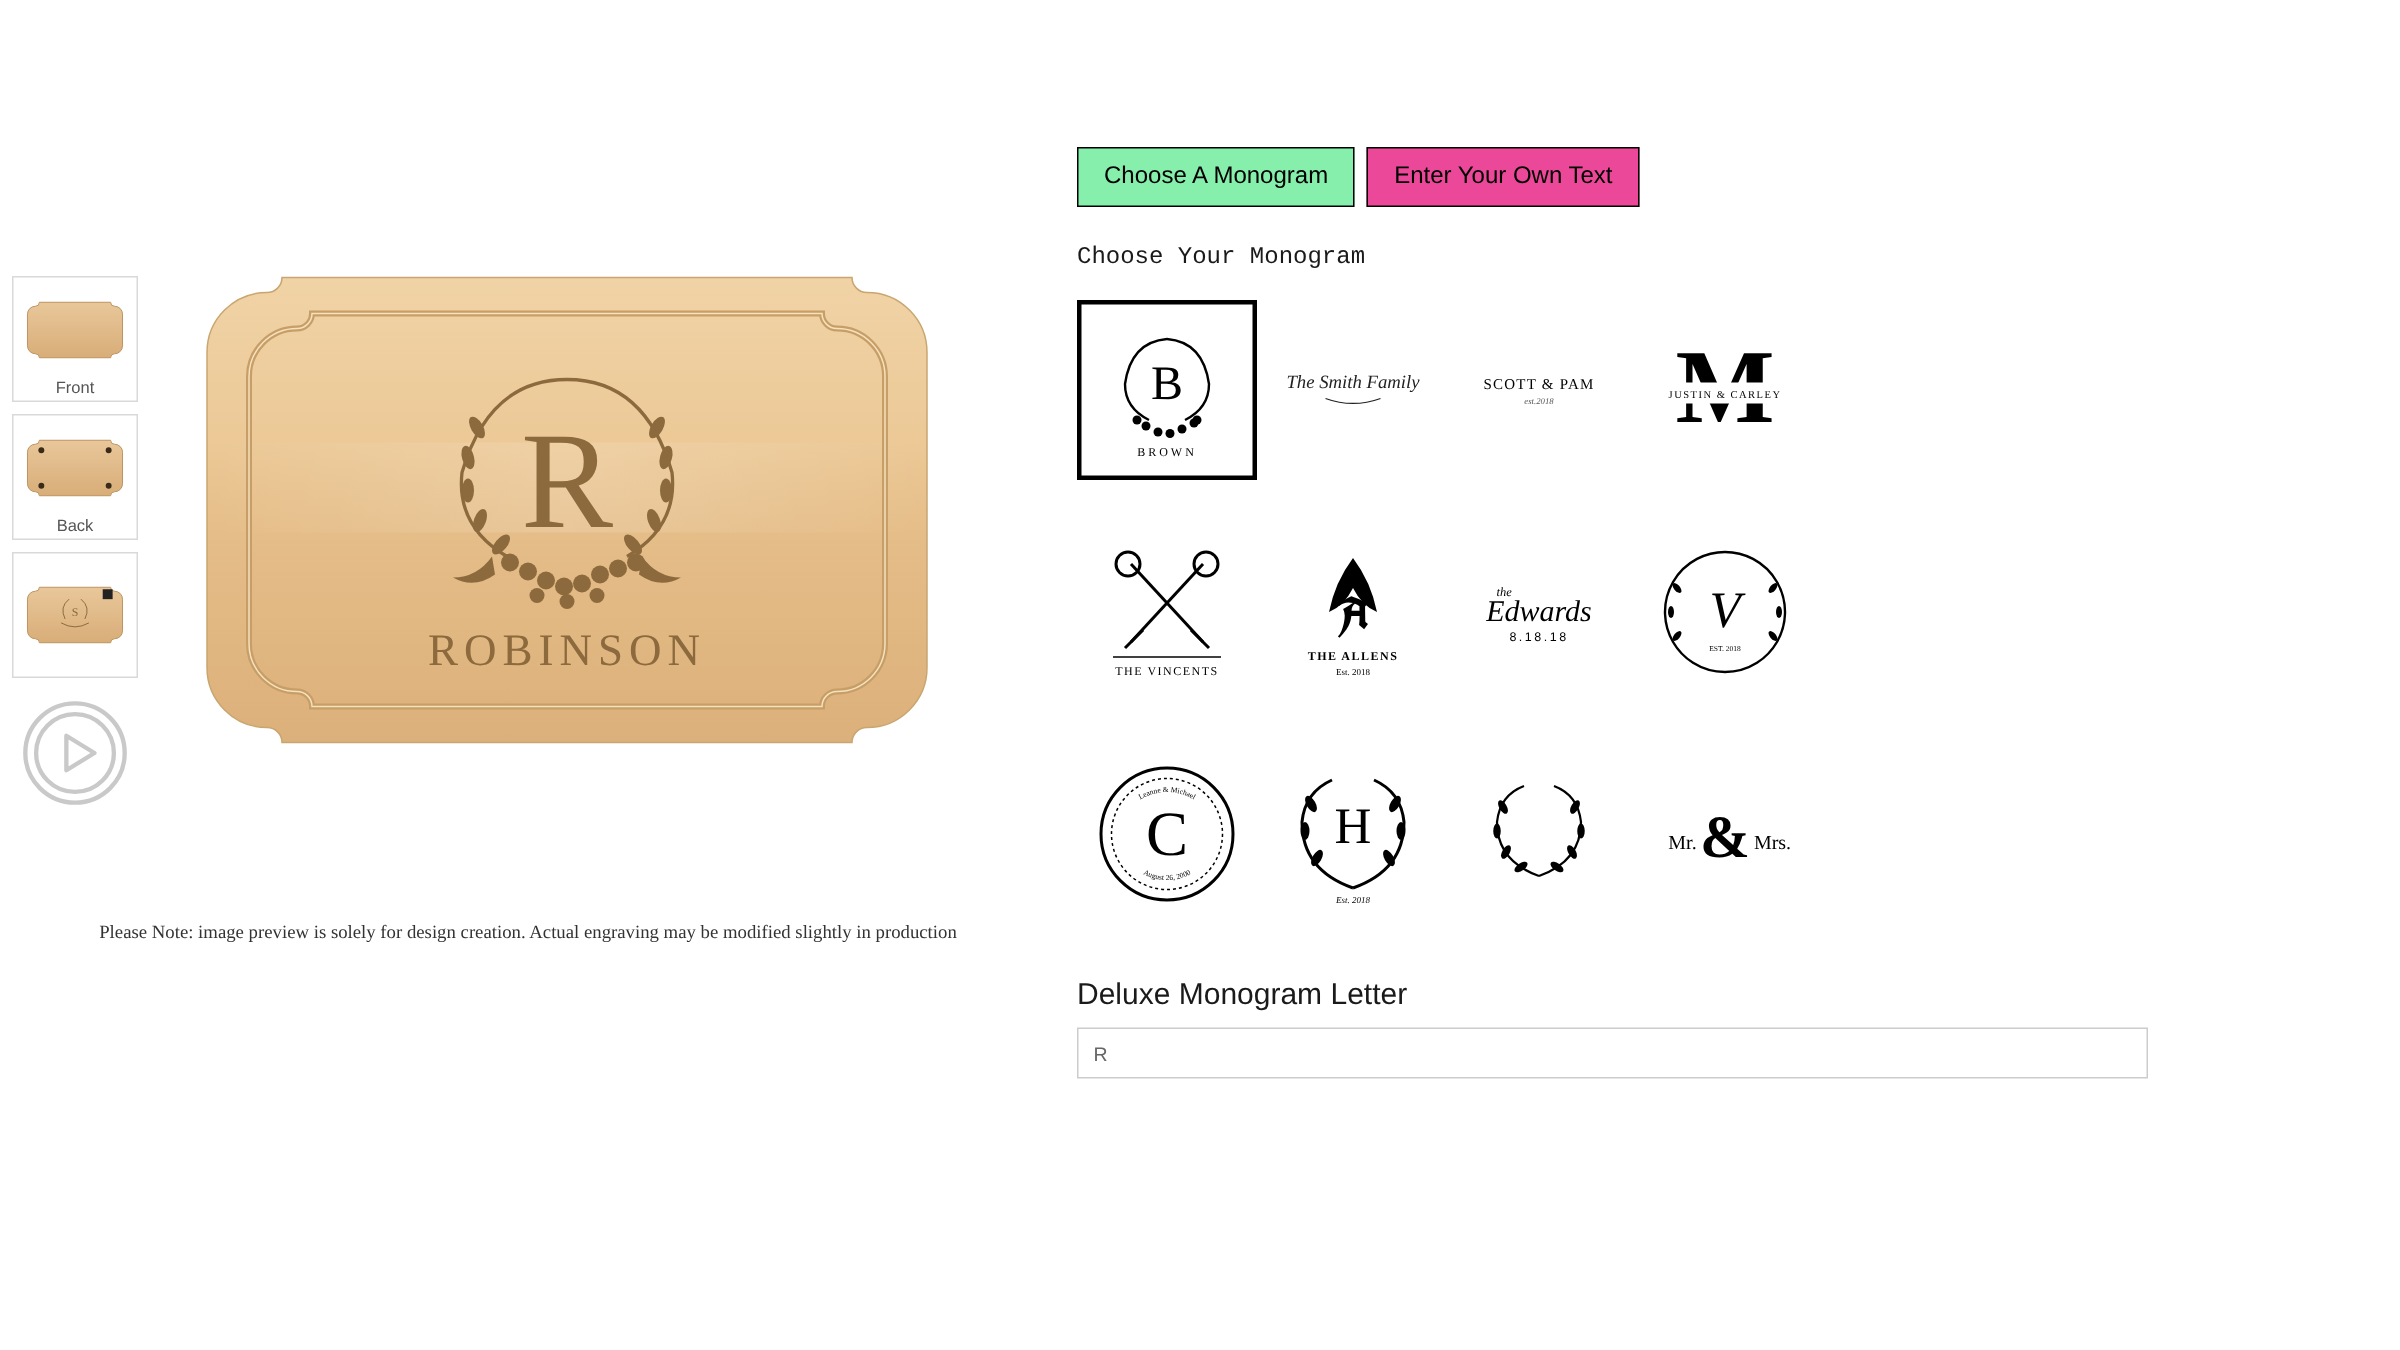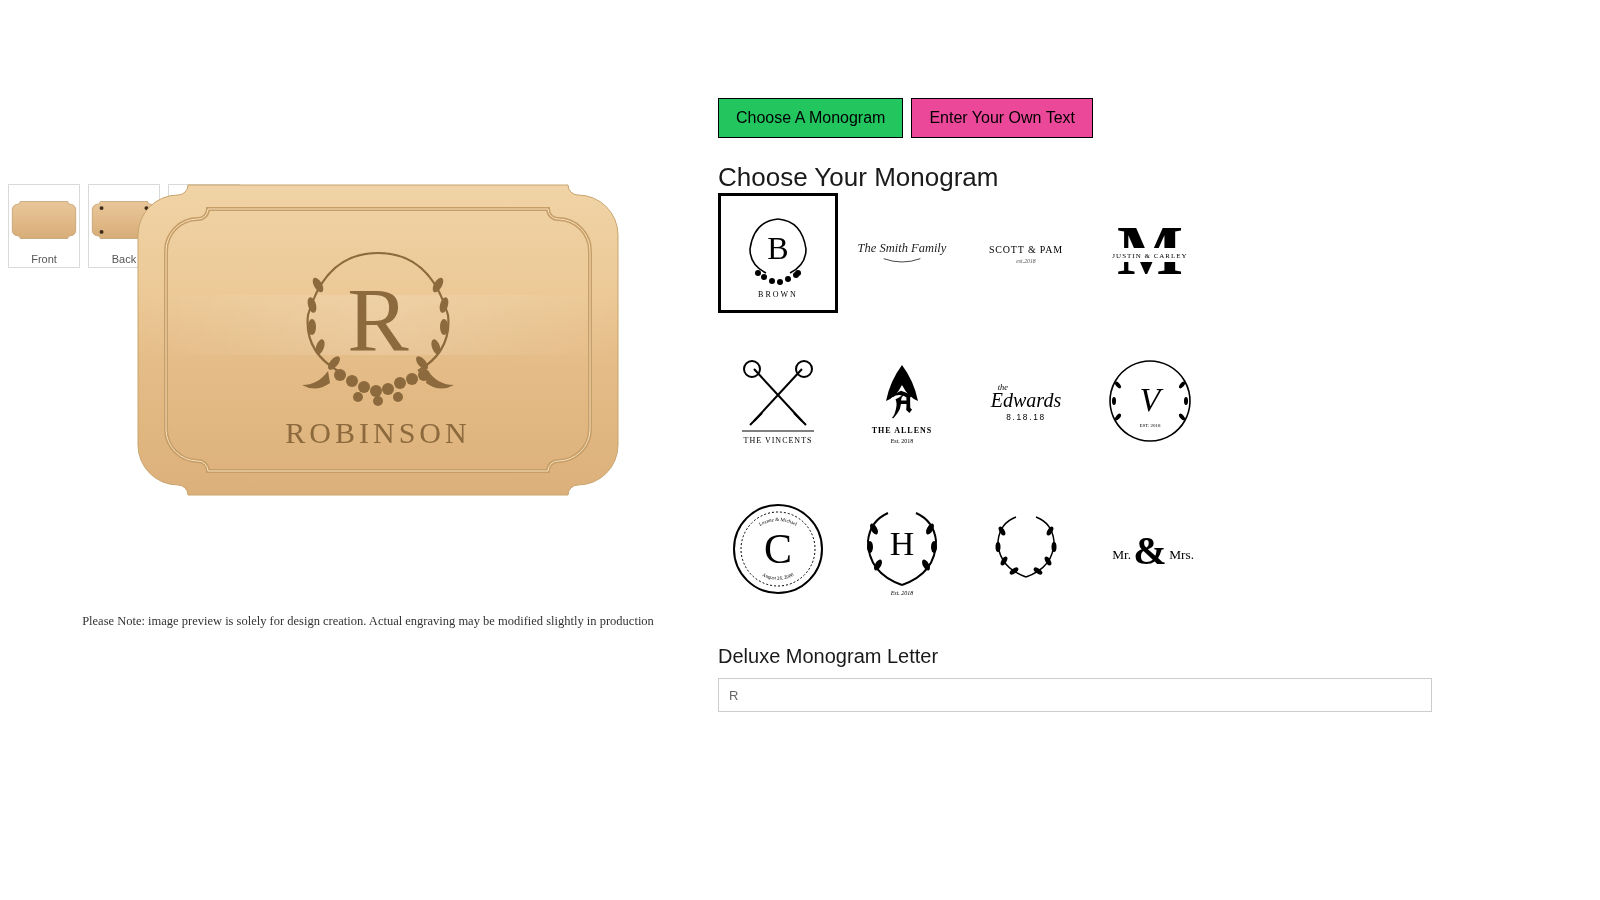--- a/index.html
+++ b/index.html
@@ -3,47 +3,47 @@
 <meta charset="utf-8">
 <style>
 * { box-sizing: border-box; margin: 0; padding: 0; }
 body { font-family: -apple-system, "Helvetica Neue", Arial, sans-serif; background: #fff; color: #1a1a1a; width:1600px; height:900px; overflow:hidden; }
 
 .page { display:flex; flex-direction:row; width:100%; height:100%; padding: 20px 18px 0 8px; }
 
 
 .left-col { width: 680px; flex: 0 0 680px; position:relative; }
 
-.thumb-rail { position:absolute; left:0; top:164px; width:84px; display:flex; flex-direction:row; gap:8px; }
+.thumb-rail { position:absolute; left:0; top:164px; width:84px; display:flex; flex-direction:column; gap:8px; }
 .thumb-card { width:84px; border:1px solid #d9d9d9; background:#fff; display:flex; flex-direction:column; align-items:center; justify-content:flex-end; padding:4px 2px 2px; cursor:pointer; }
 .thumb-card .tlabel { font-size:11px; color:#555; margin-top:2px; font-weight:400; }
 .thumb-img-wrap { width:100%; height:62px; display:flex; align-items:center; justify-content:center; }
 .thumb-card.no-label { padding:2px; }
 .thumb-card.no-label .thumb-img-wrap { height:78px; }
 
 
 svg.mini-board { width:66px; height:44px; }
 svg.mini-board.small { width:66px; height:44px; }
 svg.play-disc { width:72px; height:72px; }
 
 
 .main-preview { position:absolute; left:90px; top:80px; width:560px; height:480px; display:flex; align-items:center; justify-content:center; }
 
 svg.board { width:500px; height:auto; }
 
-.disclaimer-note { position:absolute; left:60px; top:594px; width:600px; font-size:12.5px; color:#333; font-family: Georgia, "Times New Roman", serif; text-align:center; }
+.disclaimer-note { position:absolute; left:44px; top:594px; width:600px; font-size:12.5px; color:#333; font-family: Georgia, "Times New Roman", serif; text-align:center; }
 
 
 .right-col { flex:1; padding-left:30px; padding-top:78px; }
 
 .tab-row { display:flex; gap:8px; margin-bottom:24px; }
 .tab-btn { border:1px solid #000; background:#ec4899; color:#000; font-size:16px; padding:10px 17px; cursor:pointer; font-family:inherit; }
-.tab-btn.active { background:#22c55e; }
-
-.section-heading { font-size:26px; font-weight:400; margin-bottom:0; }
+.tab-btn.active { background:#86efac; }
+
+.section-heading { font-size:16px; font-weight:400; margin-bottom:20px;font-family:Liberation Mono, monospace; }
 
 .mono-grid { display:grid; grid-template-columns: repeat(4, 120px); column-gap:4px; row-gap:28px; margin-bottom:36px; }
 .mono-cell { width:120px; height:120px; display:flex; align-items:center; justify-content:center; border:3px solid transparent; cursor:pointer; }
 .mono-cell.selected { border-color:#000; }
 .mono-cell svg { max-width:100px; max-height:100px; }
 
 .field-group { margin-bottom:24px; }
 .field-label { font-size:20px; font-weight:400; margin-bottom:10px; display:block; }
 .text-input { width:714px; max-width:100%; height:34px; border:1px solid #ccc; padding:4px 10px; font-size:13px; color:#666; font-family:inherit; }
 </style>

